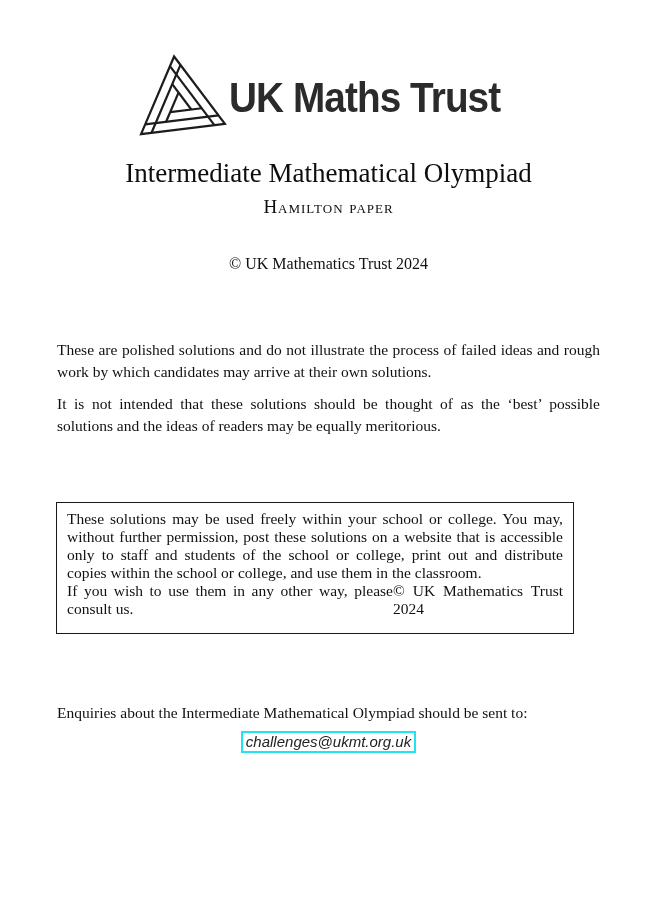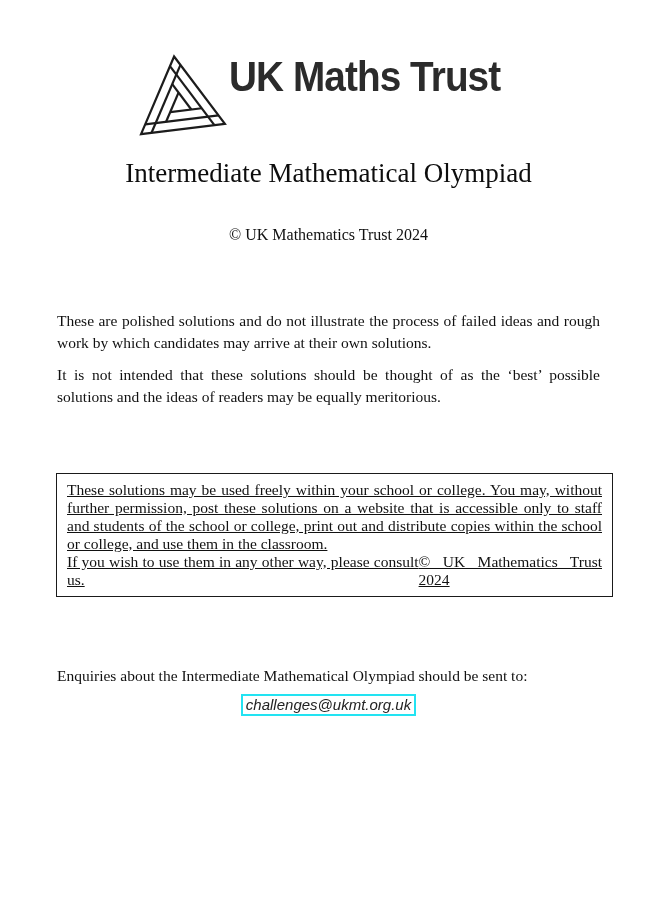--- a/index.html
+++ b/index.html
@@ -8,21 +8,21 @@
     background: #ffffff;
     font-family: "Liberation Serif", serif;
     color: #111111;
     overflow: hidden;
     position: relative;
   }
   .page { width: 657px; height: 920px; position: relative; }
 
   
   .logo-row {
-    display: flex; justify-content: center; 
+    display: flex; justify-content: center; align-items: center;
     padding-top: 52px; margin-left: 4px;
   }
   .tri-logo { width: 96px; height: 90px; flex: 0 0 auto; }
   .brand-text {
     font-family: "Liberation Sans", sans-serif;
     font-weight: 700; font-size: 43px; color: #2b2b2b;
     letter-spacing: -1px; white-space: nowrap;
     transform: scaleX(0.90); transform-origin: left center;
     margin-left: 2px;
   }
@@ -65,26 +65,25 @@
   .intro-para {
     margin: 0 57px; width: 543px; box-sizing: border-box;
     font-size: 15.5px; line-height: 21.5px;
     text-align: justify;
   }
   .intro-para.first { margin-top: 66px; }
   .intro-para.second { margin-top: 11px; }
 
   
   .license-box {
-    margin: 66px 56px 0; width: 557px; box-sizing: border-box;
+    margin: 66px 56px 0; width: 518px; box-sizing: border-box;
     border: 1px solid #1a1a1a;
-    padding: 7px 10px 8px;
+    padding: 7px 10px 16px;
     font-size: 15.5px; line-height: 17.9px;
     text-align: justify;
-    text-decoration: underline;
   }
   .license-lastline {
     display: flex; justify-content: space-between;
   }
 
   
   .enquiries-line {
     margin: 70px 57px 9px; font-size: 15.5px;
   }
   .link-row { text-align: center; }
@@ -112,20 +111,21 @@
         <path d="M 55.5 13.5 L 17 80"></path>
         <path d="M 38.95 61 L 72 61"></path>
         <path d="M 50 41.9 L 33.45 70.5"></path>
         <path d="M 61.05 61 L 44.57 32.4"></path>
       </g>
     </svg>
     <div class="brand-text">UK Maths Trust</div>
   </div>
 
   <div class="doc-title">Intermediate Mathematical Olympiad</div>
+  <div class="doc-subtitle">Hamilton paper</div>
   <div class="copyright-line">© UK Mathematics Trust 2024</div>
 
 
 
   <div class="intro-para first">These are polished solutions and do not illustrate the process of failed ideas and rough work by which candidates may arrive at their own solutions.</div>
   <div class="intro-para second">It is not intended that these solutions should be thought of as the ‘best’ possible solutions and the ideas of readers may be equally meritorious.</div>
 
   <div class="license-box">
     <span>These solutions may be used freely within your school or college.  You may, without further permission, post these solutions on a website that is accessible only to staff and students of the school or college, print out and distribute copies within the school or college, and use them in the classroom.</span>
     <div class="license-lastline">

